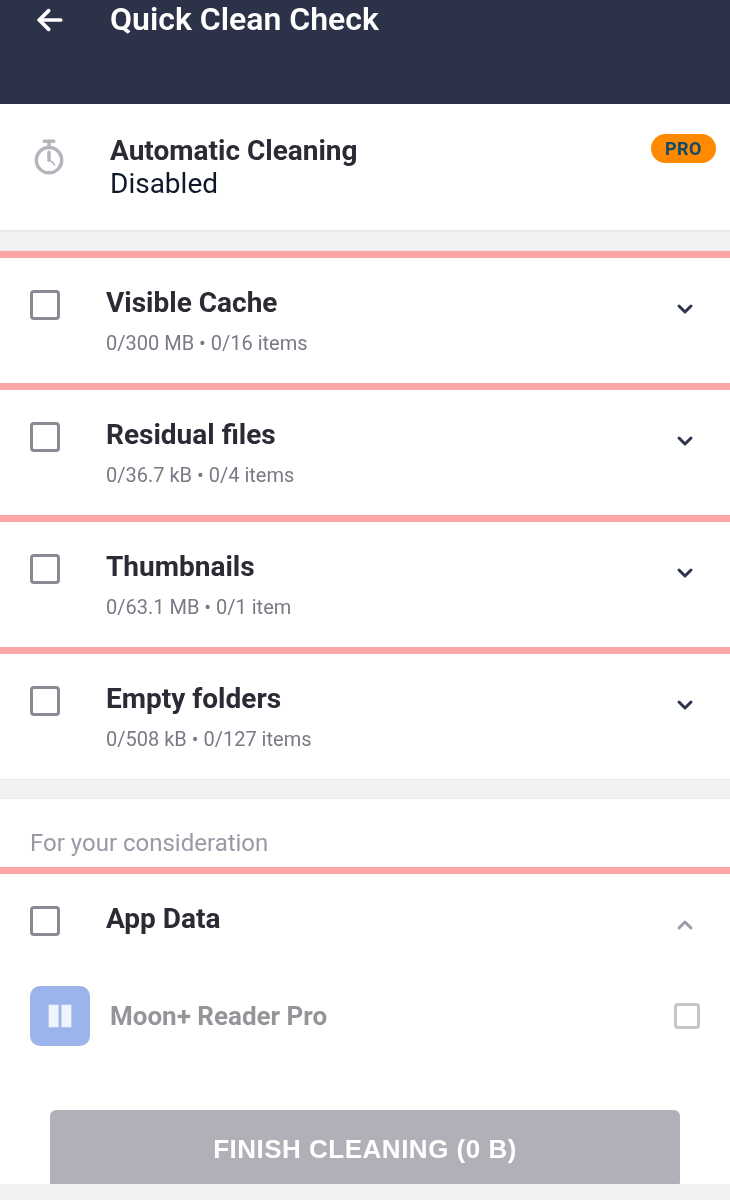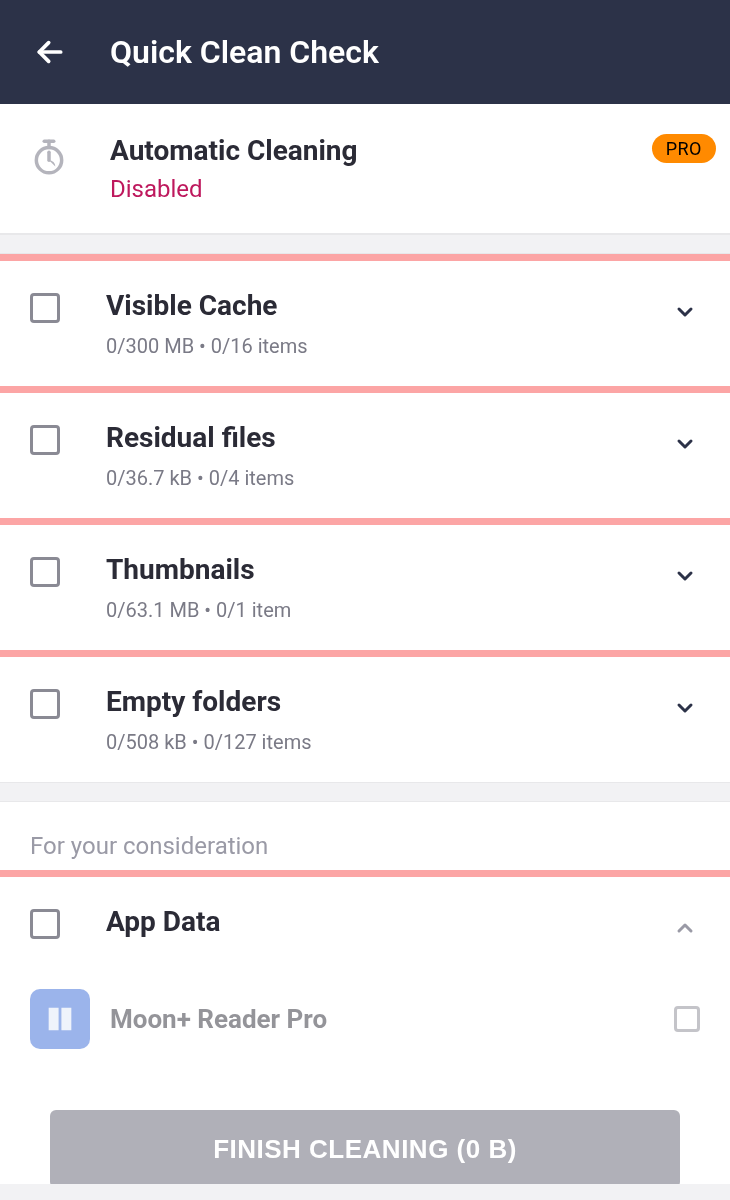--- a/index.html
+++ b/index.html
@@ -1,30 +1,30 @@
 <!DOCTYPE html>
 <html><head>
 <meta charset="utf-8">
 <style>
   * { box-sizing: border-box; margin: 0; padding: 0; }
   html, body { width: 730px; height: 1200px; font-family: -apple-system, BlinkMacSystemFont, "Segoe UI", Roboto, Arial, sans-serif; background: #f5f5f7; overflow: hidden; }
   .screen { width: 730px; height: 1200px; background: #ffffff; position: relative; }
 
   
-  .header { background: #2c3248; height: 104px; display: flex; align-items: center; padding: 0 30px; }
+  .header { background: #2c3248; height: 104px; display: flex; align-items: flex-start; padding: 0 30px; }
   .back-btn { width: 40px; height: 40px; display: flex; align-items: center; justify-content: center; margin-right: 40px; cursor: pointer; }
   .header-title { color: #ffffff; font-size: 32px; font-weight: 600; }
 
   
   .auto-card { background: #ffffff; padding: 30px 14px 30px 30px; display: flex; align-items: flex-start; border-bottom: 1px solid #e8e8ea; }
   .auto-icon { width: 40px; margin-right: 40px; margin-top: 4px; }
   .auto-text { flex: 1; }
   .auto-title { font-size: 28px; font-weight: 700; color: #2b2b36; }
-  .auto-status { font-size: 24px; color: #be185d; margin-top: 8px; }
-  .pro-badge { background: #ff8a00; color: #000000; font-size: 18px; font-weight: 400; padding: 4px 14px; border-radius: 999px; letter-spacing: 0.5px; }
+  .auto-status { font-size: 28px; color: #0f172a; margin-top: 0; }
+  .pro-badge { background: #ff8a00; color: #0c4a6e; font-size: 18px; font-weight: 700; padding: 4px 14px; border-radius: 999px; letter-spacing: 0.5px; }
 
   
   .gap { height: 20px; background: #f2f2f4; border-top: 1px solid #e8e8ea; border-bottom: 1px solid #e8e8ea; }
 
   
   .section-label { font-size: 24px; color: #9a9aa6; padding: 30px 30px 10px 30px; background: #ffffff; }
 
   
   .item { display: flex; align-items: flex-start; padding: 28px 30px; background: #ffffff; border-top: 7px solid #fca5a5; }
   .item:first-of-type { border-top: none; }

